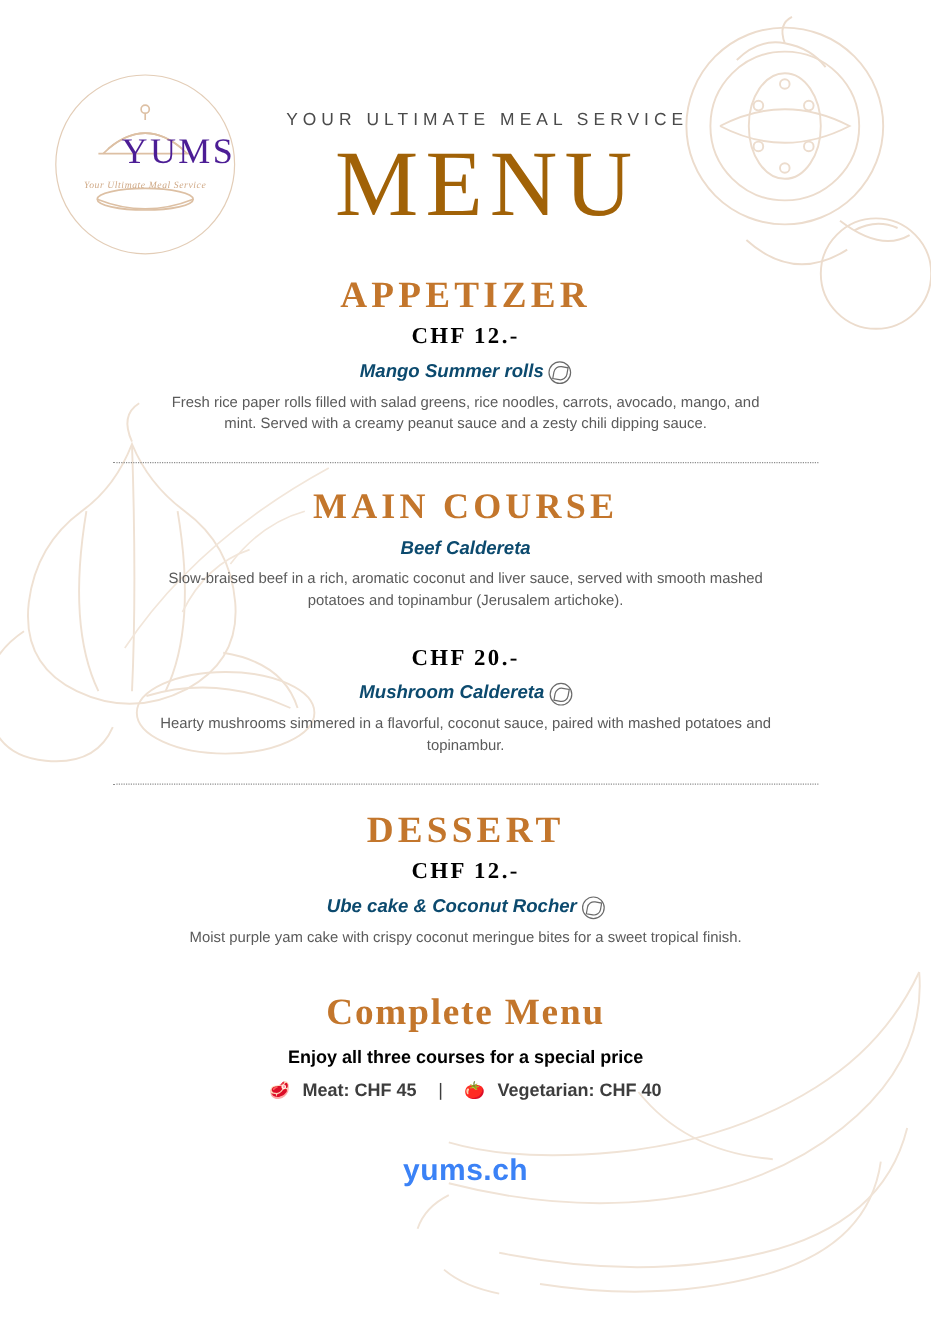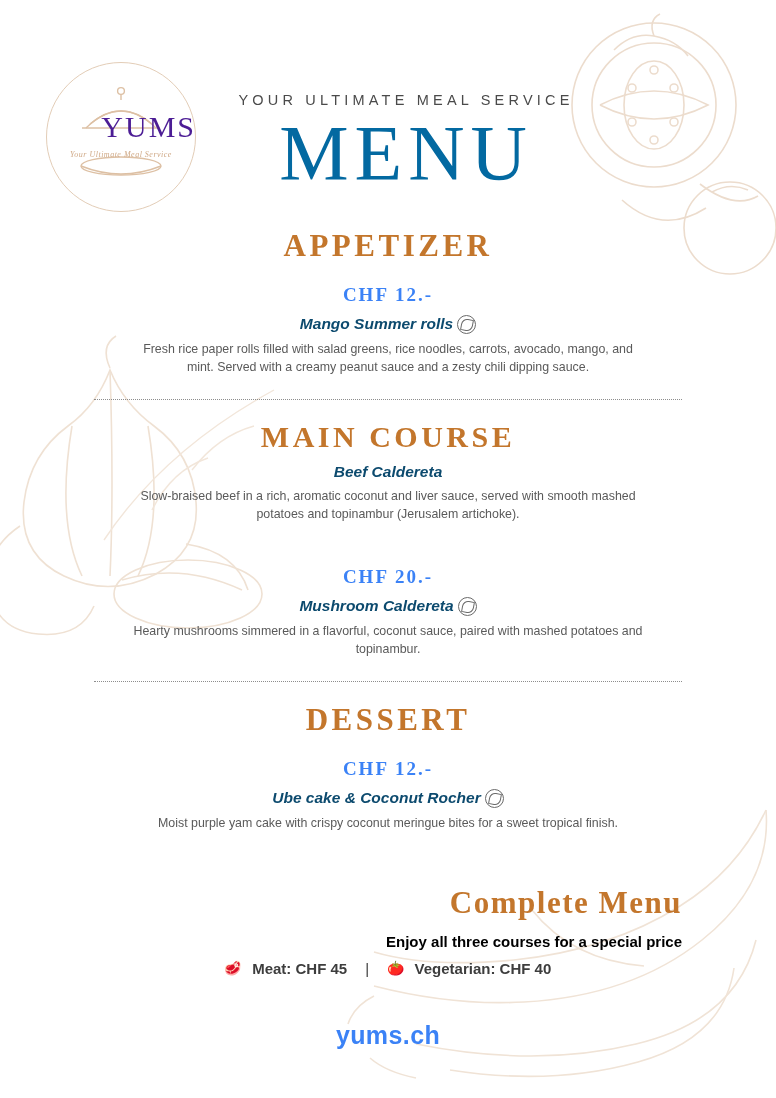--- a/index.html
+++ b/index.html
@@ -88,21 +88,21 @@
     font-size: 14.5px;
     letter-spacing: 4.2px;
     color: #4a4a4a;
     font-weight: 500;
     padding-left: 36px;
   }
   .menu-title {
     font-family: "Liberation Serif", serif;
     font-size: 78px;
     letter-spacing: 6px;
-    color: #0369a1;
+    color: #a16207;
     margin-top: 4px;
     line-height: 1.05;
     padding-left: 36px;
     font-weight: normal;
   }
 
   
   .sections {
     margin-top: 34px;
     padding: 0 94px;
@@ -118,23 +118,23 @@
     font-weight: bold;
     margin: 0;
   }
   .section-title.main {
     font-size: 30px;
   }
   .price {
     font-family: "Liberation Serif", serif;
     font-size: 19px;
     letter-spacing: 2px;
-    color: #3b82f6;
-    font-weight: bold;
-    margin-top: 20px;
+    color: #000000;
+    font-weight: bold;
+    margin-top: 6px;
   }
   .dish-name {
     font-size: 15.5px;
     font-weight: bold;
     color: #0c4a6e;
     margin-top: 9px;
     display: flex;
     align-items: center;
     justify-content: center;
     gap: 4px;
@@ -174,22 +174,22 @@
     border: none;
     border-top: 1.4px dotted #7a7a7a;
     margin: 22px 0 20px 0;
     opacity: 0.85;
   }
 
   .spacer-lg { height: 22px; }
 
   
   .complete {
-    text-align: right;
-    margin-top: 52px;
+    text-align: center;
+    margin-top: 34px;
   }
   .complete-title {
     font-family: "Liberation Serif", serif;
     font-size: 31px;
     font-weight: bold;
     letter-spacing: 1.5px;
     color: #c3762c;
   }
   .complete-sub {
     font-size: 15px;

